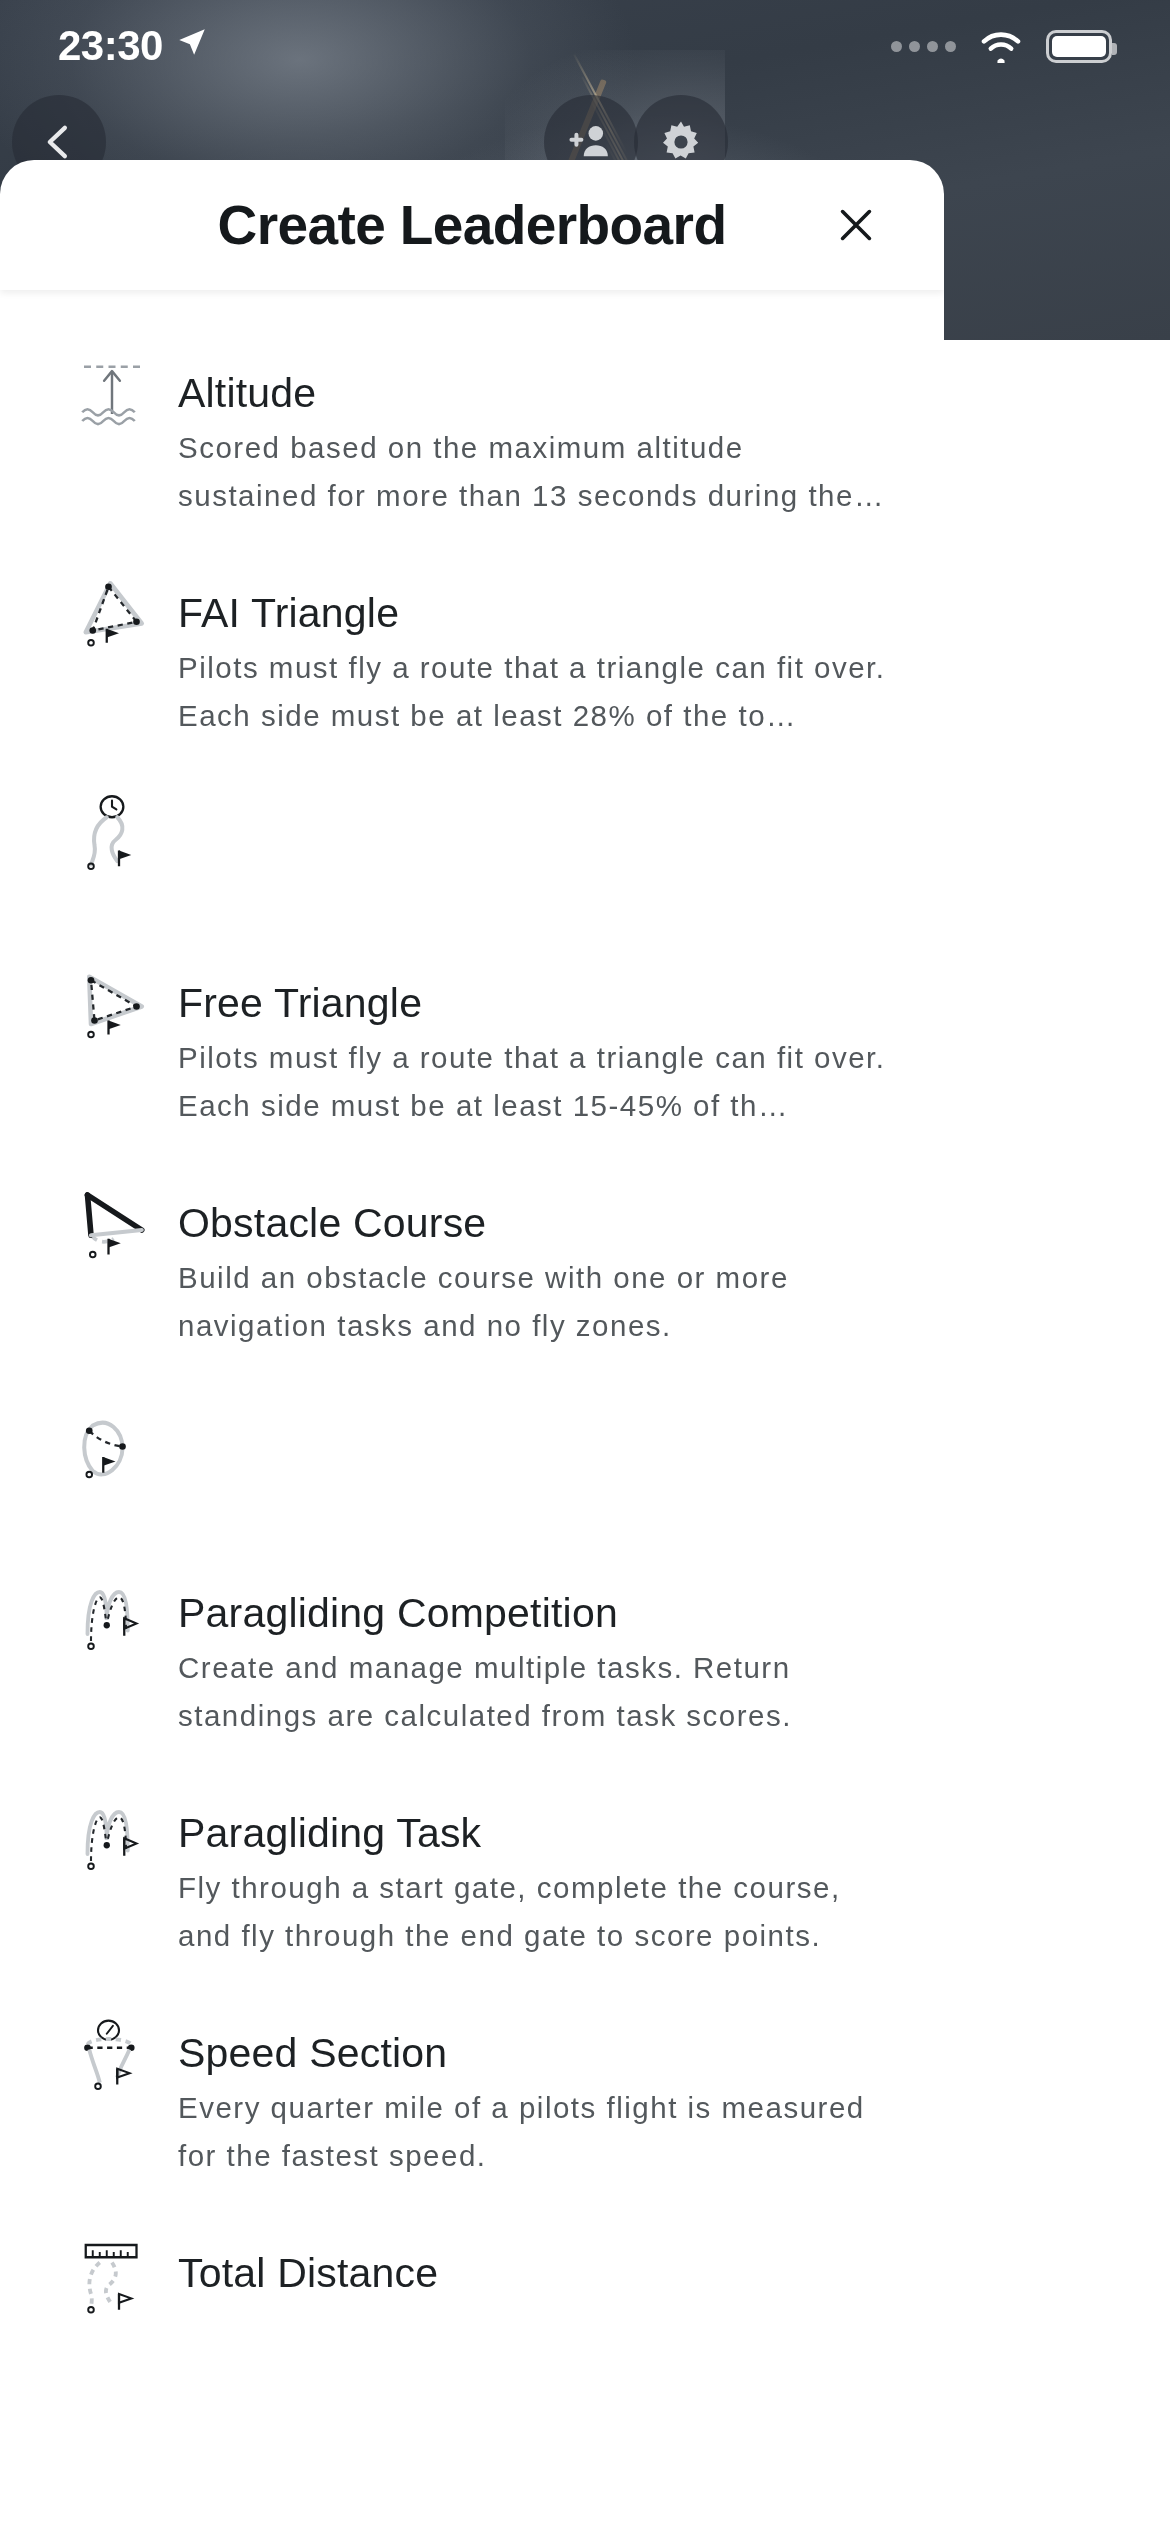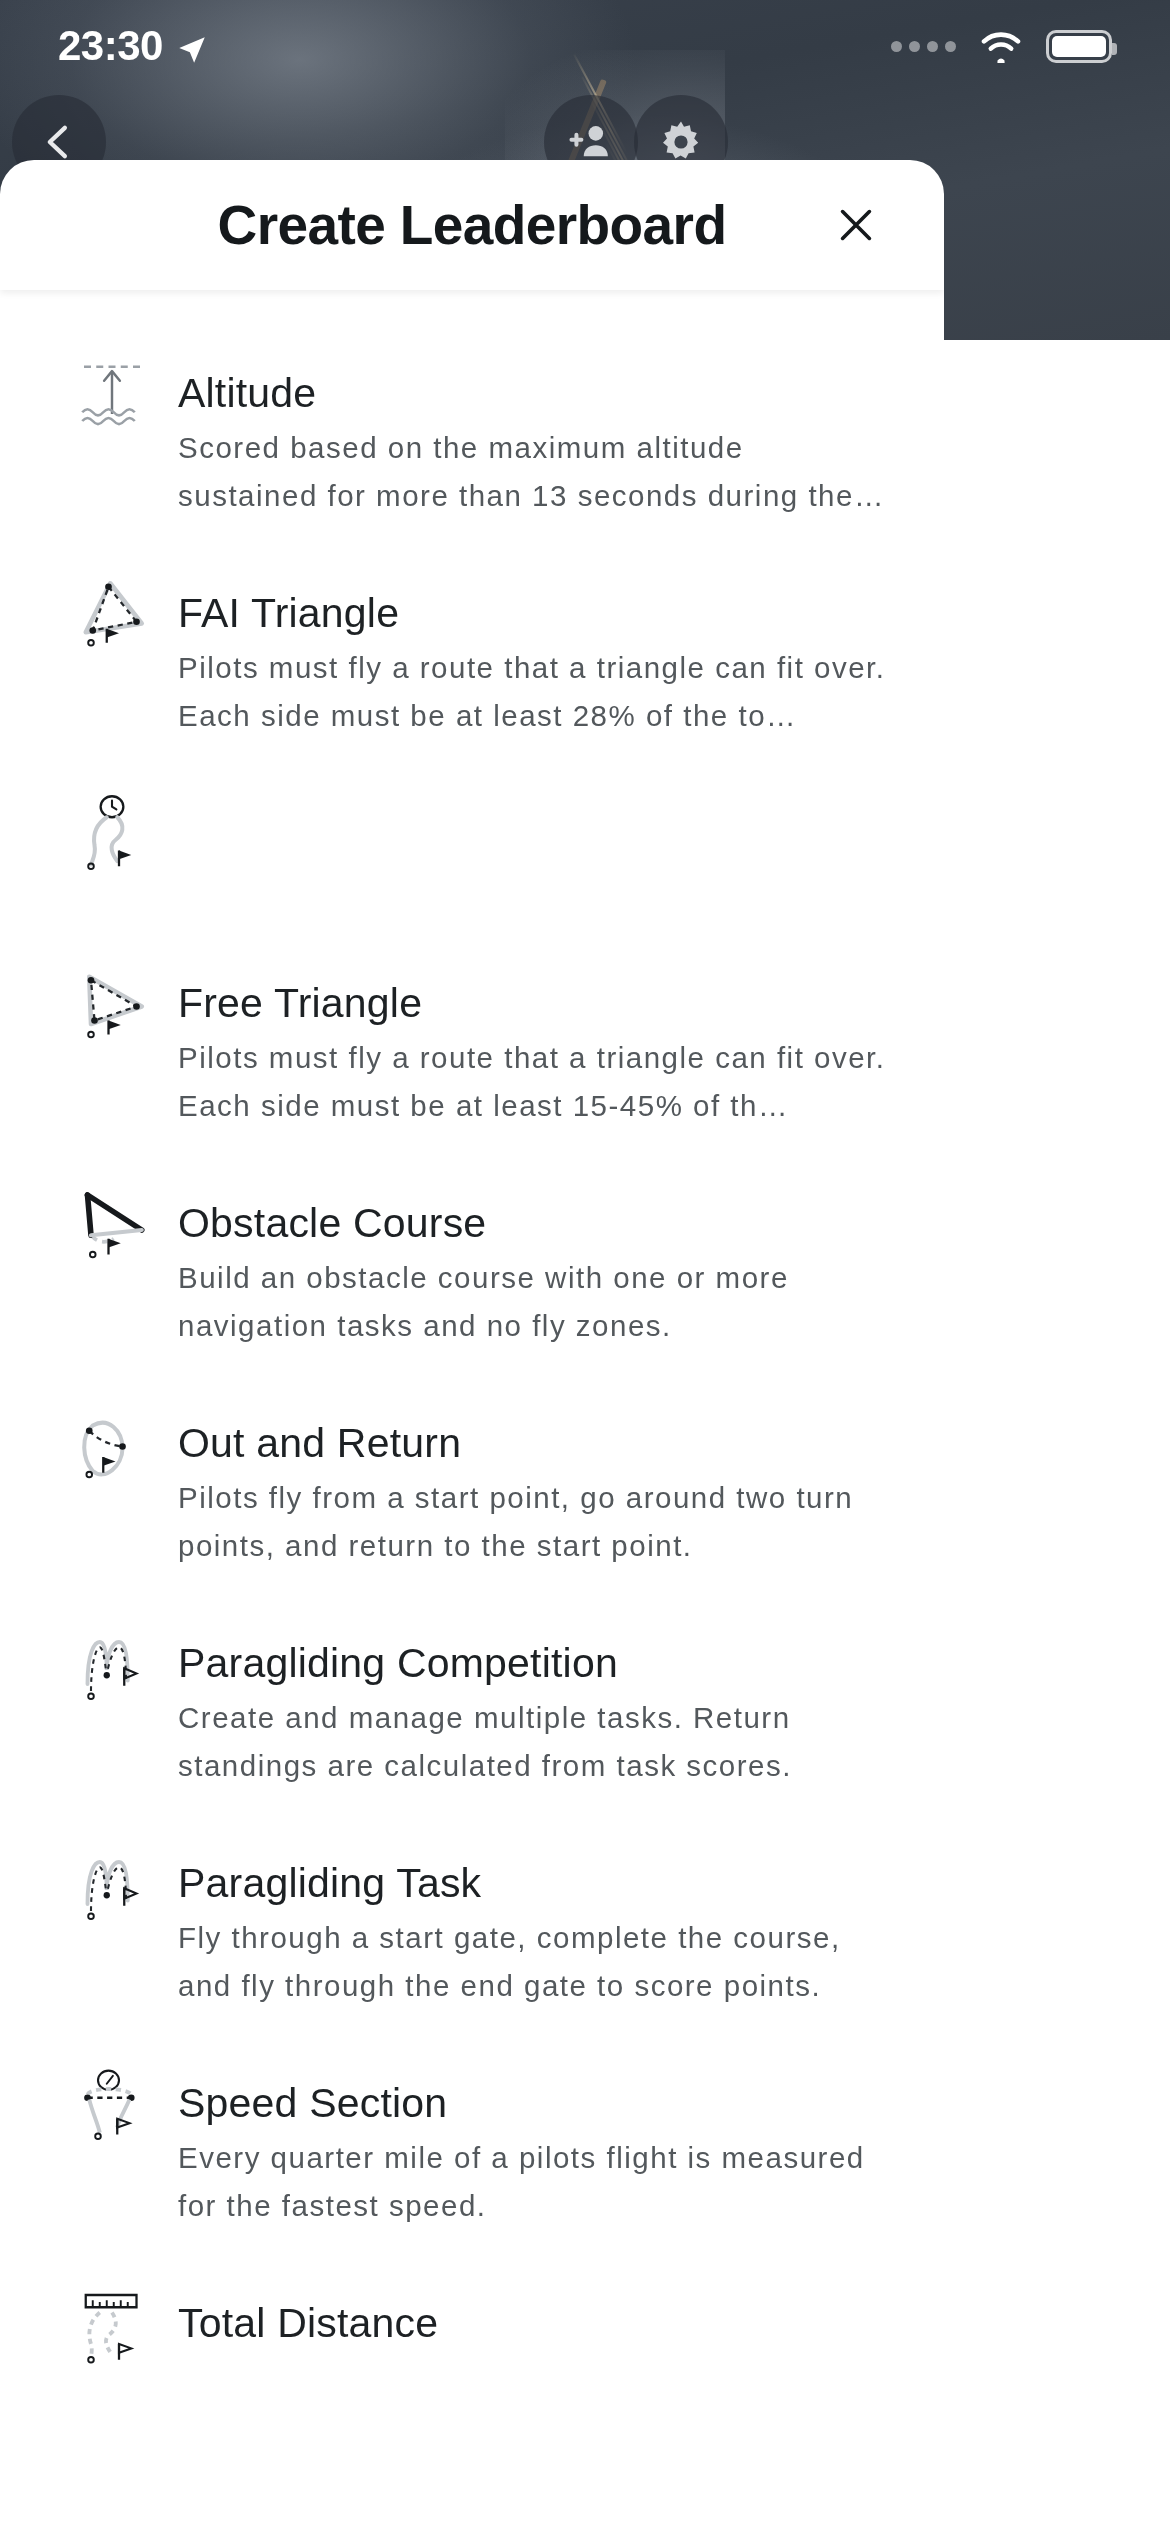--- a/index.html
+++ b/index.html
@@ -46,21 +46,21 @@
     background:radial-gradient(ellipse 300px 200px at 180px 120px, rgba(190,196,205,0.30), rgba(0,0,0,0) 70%);
     pointer-events:none;
   }
 
   
   .statusbar{
     position:absolute; left:0; top:0; width:1170px; height:92px;
     display:flex; align-items:center; justify-content:space-between;
     padding:0 58px; color:#fff; z-index:6;
   }
-  .sb-left{ display:flex; align-items:flex-end; gap:12px; }
+  .sb-left{ display:flex; align-items:flex-start; gap:12px; }
   .sb-time{ font-size:42px; font-weight:600; letter-spacing:-0.5px; line-height:1; }
   .sb-right{ display:flex; align-items:center; gap:22px; }
   .dots{ display:flex; gap:7px; align-items:center; }
   .dots i{ width:11px; height:11px; border-radius:50%; background:rgba(255,255,255,0.45); display:block; }
   .battery{
     width:66px; height:33px; border:3px solid rgba(255,255,255,0.75);
     border-radius:10px; position:relative; display:flex; align-items:center;
     padding:3px;
   }
   .battery:after{
@@ -291,24 +291,20 @@
           <svg viewBox="0 0 48 48">
             <path d="M13 14 C6 20 7 33 13 40 C20 46 30 37 30 27 C30 17 22 9 13 14 Z" stroke="#c6cace" stroke-width="2.3" fill="none"></path>
             <path d="M11 17 C16 22 22 25 30 26" stroke="#24282c" stroke-width="1.3" stroke-dasharray="3 2.6" fill="none"></path>
             <circle cx="11" cy="17" r="1.9" fill="#16191c"></circle>
             <circle cx="30" cy="26" r="1.9" fill="#16191c"></circle>
             <path d="M19 32 V41" stroke="#16191c" stroke-width="1.3"></path>
             <path d="M19 32 L26 34.5 L19 37 Z" fill="#16191c"></path>
             <circle cx="11" cy="42" r="1.6" stroke="#16191c" stroke-width="1.1" fill="none"></circle>
           </svg>
         </div>
-        <div class="row-text">
-          <div class="row-title">Out and Return</div>
-          <div class="row-desc">Pilots fly from a start point, go around two turn points, and return to the start point.</div>
-        </div>
       </div>
 
       <div class="row tall">
         <div class="row-icon">
           <svg viewBox="0 0 48 48">
             <path d="M10 36 C10 18 14 12 17 12 C20 12 21 20 21 28 C21 20 24 12 28 12 C32 12 33 22 33 34" stroke="#c6cace" stroke-width="2.2" fill="none" stroke-linecap="round"></path>
             <path d="M12 40 C12 24 15 15 17 15 C19 15 20 24 21 31 C22 24 25 15 28 15 C31 15 32 25 32 33" stroke="#24282c" stroke-width="1.2" stroke-dasharray="2.6 2.6" fill="none"></path>
             <circle cx="21" cy="31" r="1.8" fill="#16191c"></circle>
             <path d="M31 27 V37" stroke="#16191c" stroke-width="1.3"></path>
             <path d="M31 27 L38 30 L31 33 Z" stroke="#16191c" stroke-width="1.2" fill="none"></path>

